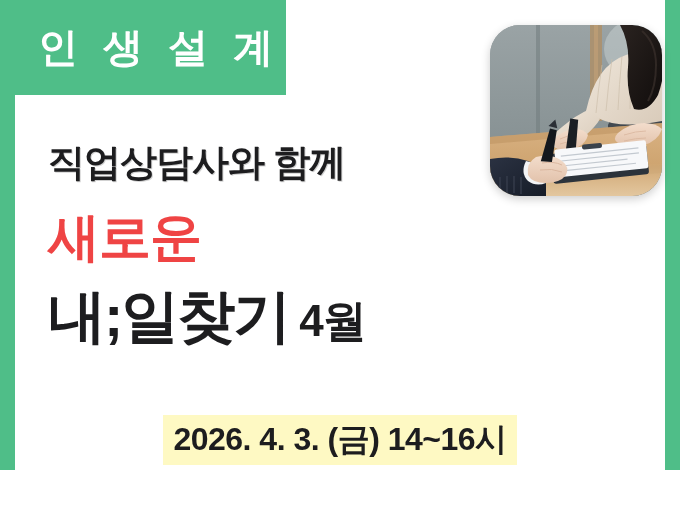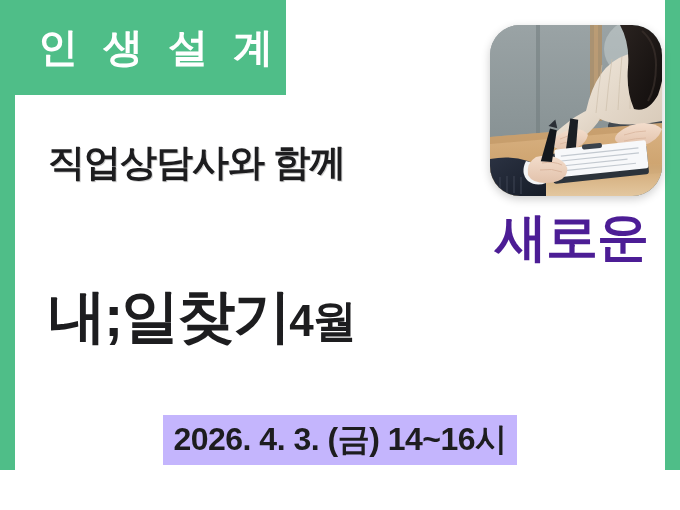--- a/index.html
+++ b/index.html
@@ -87,51 +87,51 @@
     color: #1d1d1f;
     line-height: 54px;
     letter-spacing: -1px;
     white-space: nowrap;
     text-shadow: 1px 1px 0 rgba(0,0,0,0.18);
   }
   .line-2 {
     margin-top: 14px;
     font-size: 52px;
     font-weight: bold;
-    color: #4c1d95;
+    color: #ef4444;
     line-height: 66px;
     letter-spacing: -1px;
     white-space: nowrap;
-    text-align: right;
   }
   .line-3 {
     margin-top: 10px;
     font-size: 58px;
     font-weight: bold;
     color: #1d1d1f;
     line-height: 72px;
     letter-spacing: -2px;
     white-space: nowrap;
   }
   .line-3 .month {
     font-size: 44px;
     letter-spacing: -1px;
+    margin-left: 10px;
   }
 
   
   .date-row {
     position: absolute;
     left: 0;
     top: 415px;
     width: 680px;
     text-align: center;
   }
   .date-highlight {
     display: inline-block;
-    background: #c4b5fd;
+    background: #fef9c3;
     padding: 6px 10px 8px 10px;
     font-size: 32px;
     font-weight: bold;
     color: #1d1d1f;
     letter-spacing: -0.5px;
     line-height: 36px;
     white-space: nowrap;
   }
 </style>
 </head>

